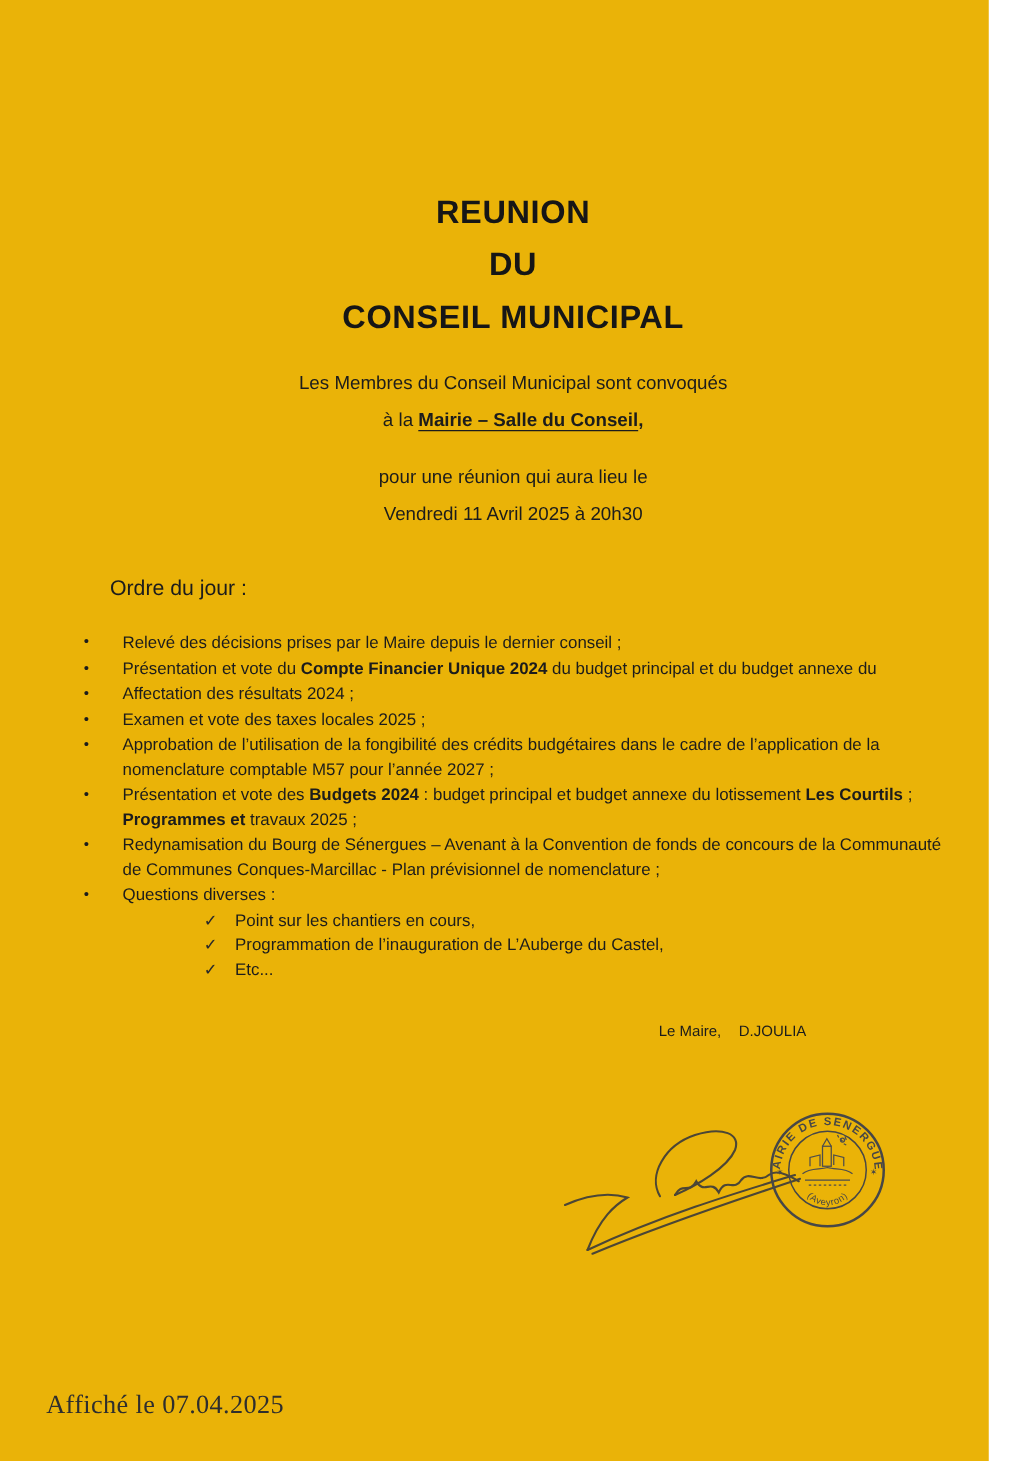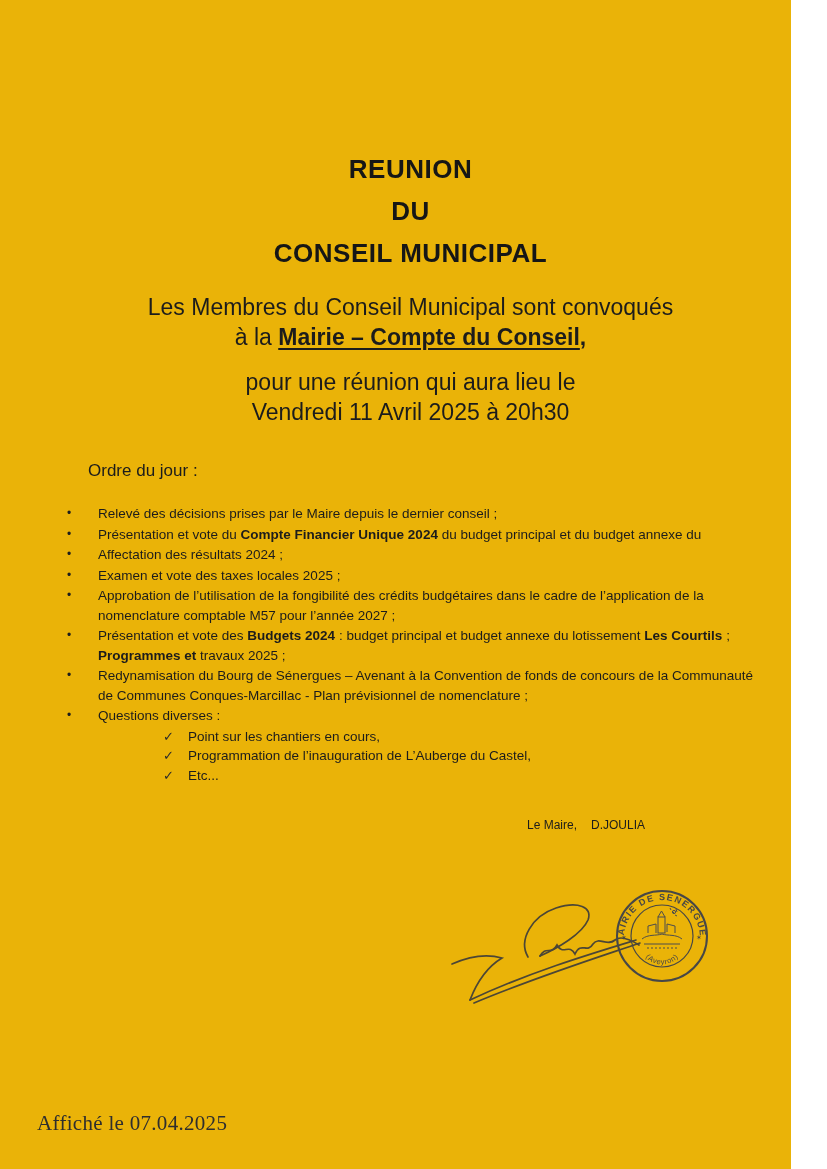--- a/index.html
+++ b/index.html
@@ -14,21 +14,21 @@
   
   .title-block{
     position:absolute;top:148px;left:30px;right:0;
     text-align:center;
     font-size:26px;font-weight:bold;line-height:42px;
     letter-spacing:.5px;color:#161616;
   }
   
   .convocation{
     position:absolute;top:292px;left:30px;right:0;
-    text-align:center;font-size:23px;line-height:30px;color:#1c1c1c;
+    text-align:center;font-size:15px;line-height:30px;color:#1c1c1c;
   }
   .convocation .gap{height:15px;}
   .emph{font-weight:bold;}
   .emph u{text-decoration:underline;text-underline-offset:3px;}
   
   .agenda-heading{
     position:absolute;top:461px;left:88px;
     font-size:17px;color:#1c1c1c;
   }
   .agenda-list{
@@ -64,21 +64,21 @@
 <div class="page">
 
   <div class="title-block">
     <div>REUNION</div>
     <div>DU</div>
     <div>CONSEIL MUNICIPAL</div>
   </div>
 
   <div class="convocation">
     <div>Les Membres du Conseil Municipal sont convoqués</div>
-    <div><span>à la </span><span class="emph"><u>Mairie – Compte du Conseil</u><span>,</span></span></div>
+    <div><span>à la </span><span class="emph"><u>Mairie – Salle du Conseil</u><span>,</span></span></div>
     <div class="gap"></div>
     <div>pour une réunion qui aura lieu le</div>
     <div>Vendredi 11 Avril 2025 à 20h30</div>
   </div>
 
   <div class="agenda-heading">Ordre du jour :</div>
 
   <div class="agenda-list">
       <div class="agenda-item">
         <span class="bullet">•</span>

